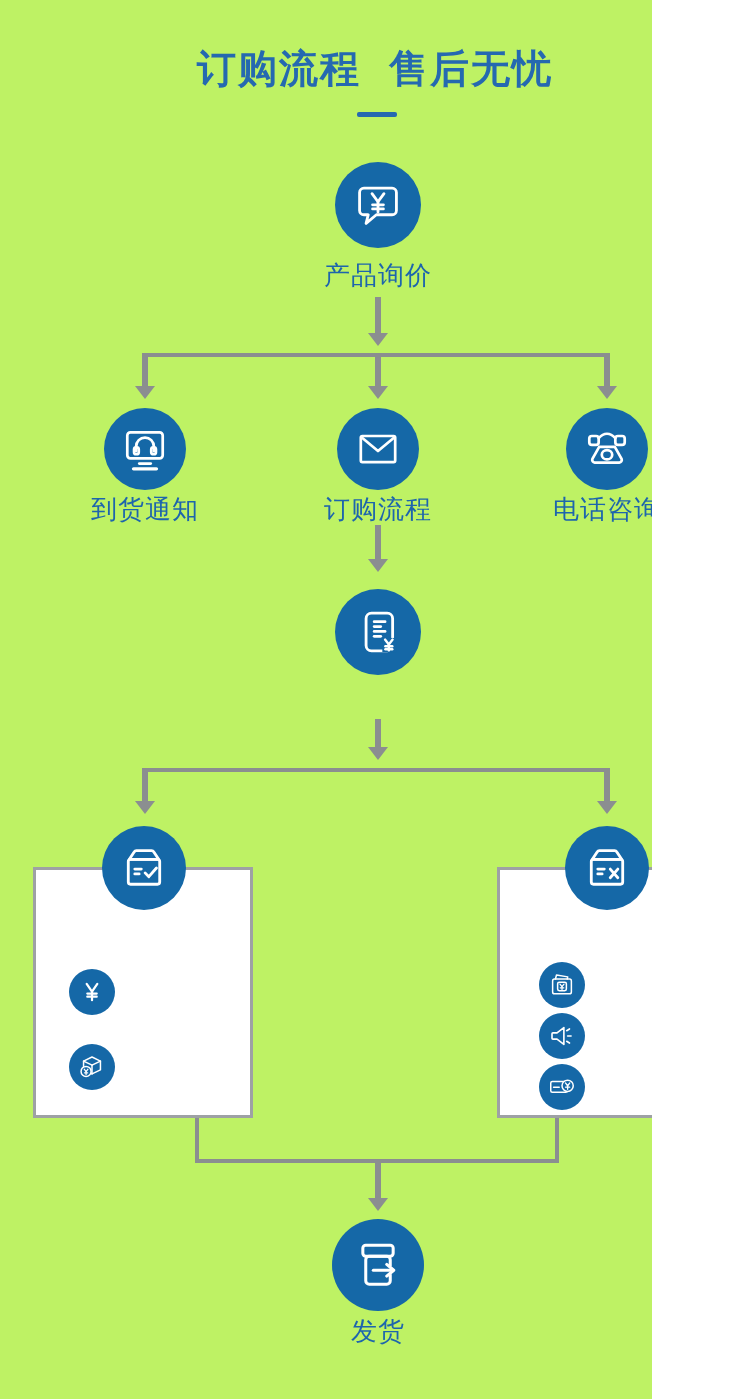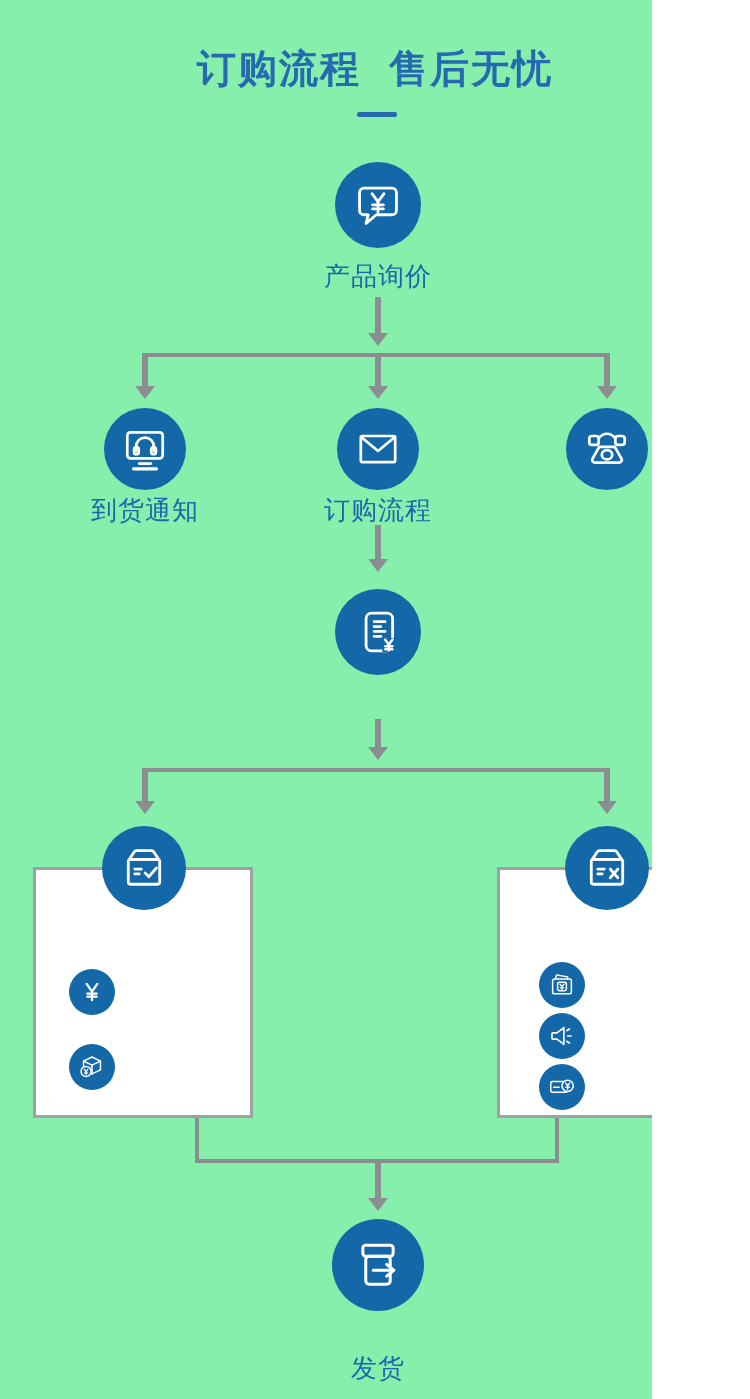--- a/index.html
+++ b/index.html
@@ -5,22 +5,22 @@
   :root{
     --circle-blue:#1568a7;
     --title-blue:#2569b0;
     --label-blue:#1d65ad;
     --line-gray:#8b8e90;
     --box-gray:#9ea1a4;
   }
   *{box-sizing:border-box;}
   body{margin:0;background:#fff;}
   .canvas{
-    position:relative;width:652px;height:1399px;background:#86efac;overflow:hidden;
-    font-family:Liberation Sans, sans-serif;
+    position:relative;width:652px;height:1399px;background:#bef264;overflow:hidden;
+    font-family:Liberation Serif, serif;
   }
   .title{
     position:absolute;left:0;top:42px;width:750px;text-align:center;
     font-size:39px;font-weight:700;color:var(--title-blue);letter-spacing:2px;
   }
   .title .t1{margin-right:28px;}
   .title-underline{
     position:absolute;left:357px;top:112px;width:40px;height:5px;
     background:var(--title-blue);border-radius:2px;
   }
@@ -130,20 +130,21 @@
     <span class="icon i50">
         <svg viewBox="0 0 48 48" fill="none" stroke="#fff" stroke-width="2.6" stroke-linecap="round" stroke-linejoin="round">
           <rect x="7" y="11.5" width="9" height="8.5" rx="2.5"></rect>
           <rect x="32" y="11.5" width="9" height="8.5" rx="2.5"></rect>
           <path d="M16 13.5c5-5.5 11-5.5 16 0"></path>
           <path d="M16.5 22h15l6.5 11.5a2.5 2.5 0 0 1-2.2 3.5H12.2a2.5 2.5 0 0 1-2.2-3.5L16.5 22z"></path>
           <ellipse cx="24" cy="29.5" rx="5" ry="4.5"></ellipse>
         </svg>
       </span>
   </div>
+  <div class="label" style="left:497px;top:497px;width:220px;">电话咨询</div>
 
   <div class="arrow" style="left:368px;top:525px;height:47px;">
     <div class="arrow-stem"></div>
     <div class="arrow-head"></div>
   </div>
 
   <div class="circle d86" style="left:335px;top:589px;">
     <span class="icon i52">
         <svg viewBox="0 0 48 48" fill="none" stroke="#fff" stroke-width="2.6" stroke-linecap="round" stroke-linejoin="round">
           <rect x="13" y="6.5" width="24.5" height="35" rx="5"></rect>
@@ -283,15 +284,15 @@
     <span class="icon i56">
         <svg viewBox="0 0 48 48" fill="none" stroke="#fff" stroke-width="2.6" stroke-linecap="round" stroke-linejoin="round">
           <rect x="11" y="7" width="26" height="9.5" rx="2.5"></rect>
           <rect x="13.5" y="16.5" width="21" height="24" rx="3"></rect>
           <path d="M20 28.5h15" style="stroke:var(--circle-blue,#1568a7)" stroke-width="7"></path>
           <path d="M20 28.5h16"></path>
           <path d="M31.5 23.5l6 5-6 5"></path>
         </svg>
       </span>
   </div>
-  <div class="label" style="left:318px;top:1355px;width:120px;text-align:center;">发货</div>
+  <div class="label" style="left:318px;top:1319px;width:120px;text-align:center;">发货</div>
 
 </div>
 
 </body></html>

